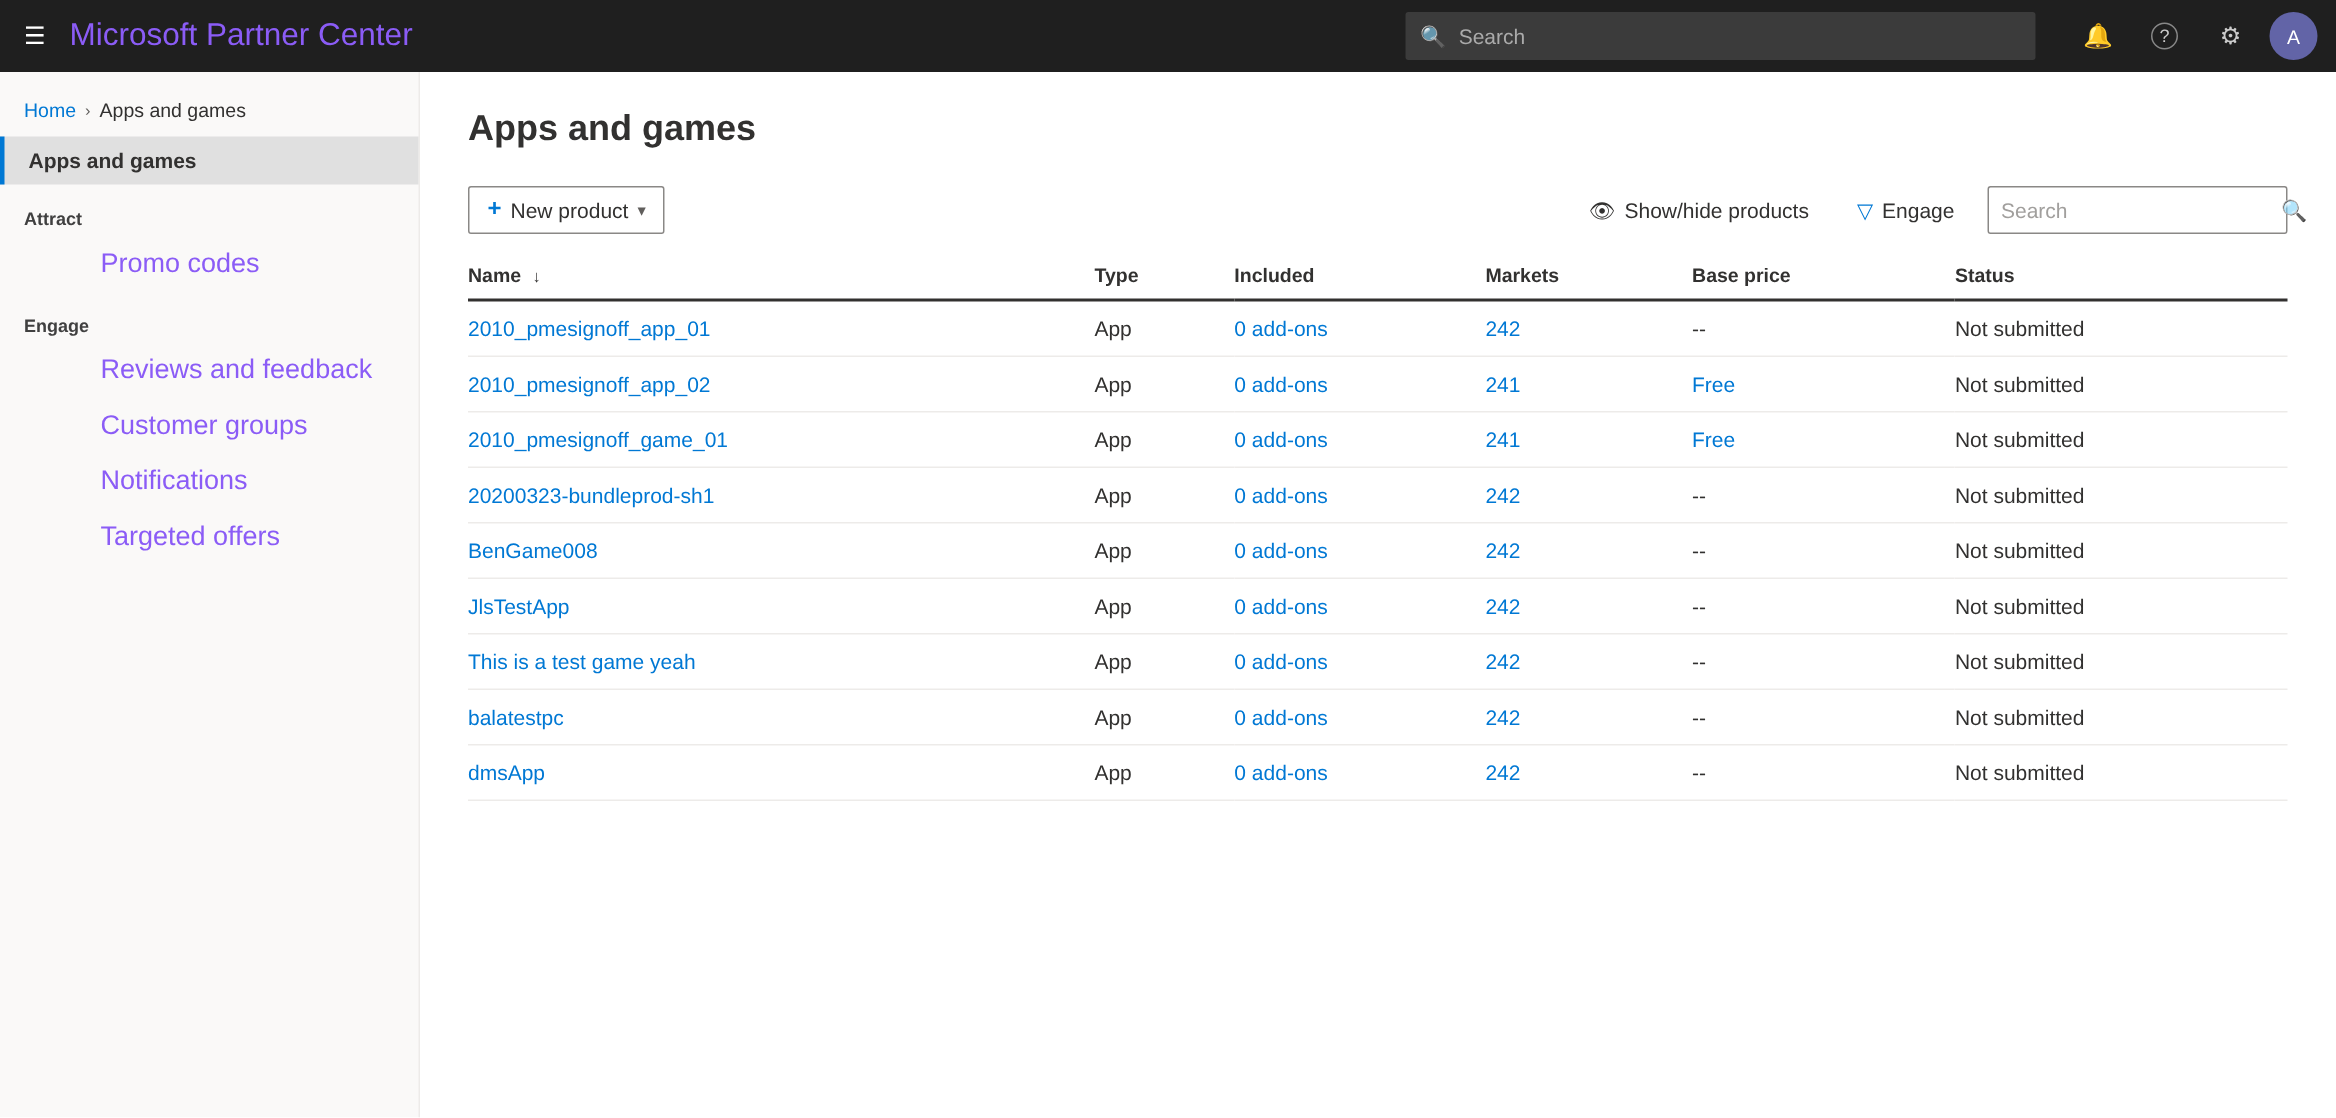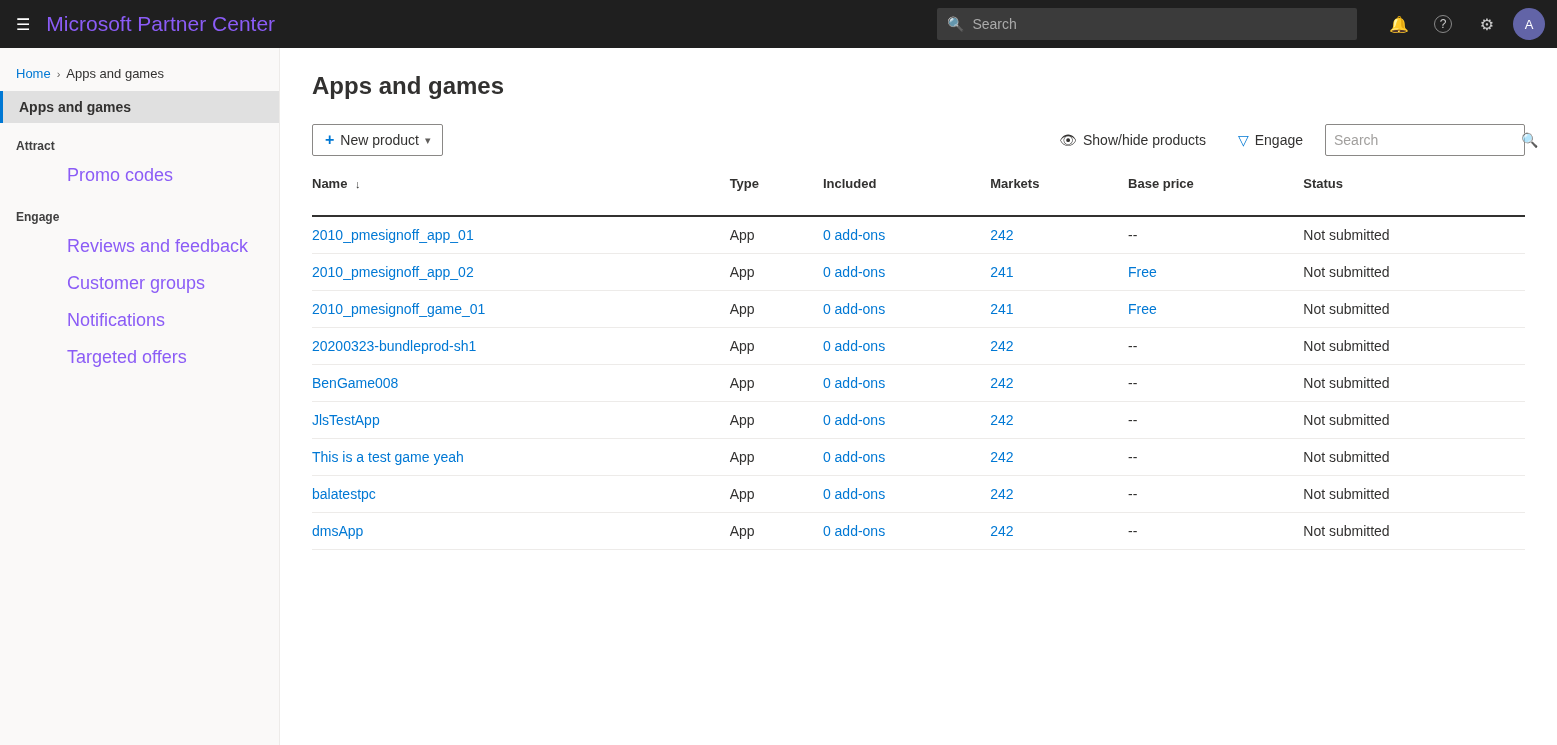--- a/index.html
+++ b/index.html
@@ -222,21 +222,21 @@
     
     .products-table {
       width: 100%;
       border-collapse: collapse;
     }
     .products-table th {
       text-align: left;
       font-size: 13px;
       font-weight: 600;
       color: #323130;
-      padding: 8px 12px 24px 0;
+      padding: 8px 12px 8px 0;
       border-bottom: 2px solid #323130;
       white-space: nowrap;
     }
     .products-table th.sortable {
       cursor: pointer;
     }
     .products-table th .sort-arrow { font-size: 11px; margin-left: 4px; }
     .products-table td {
       padding: 10px 12px 10px 0;
       font-size: 14px;

